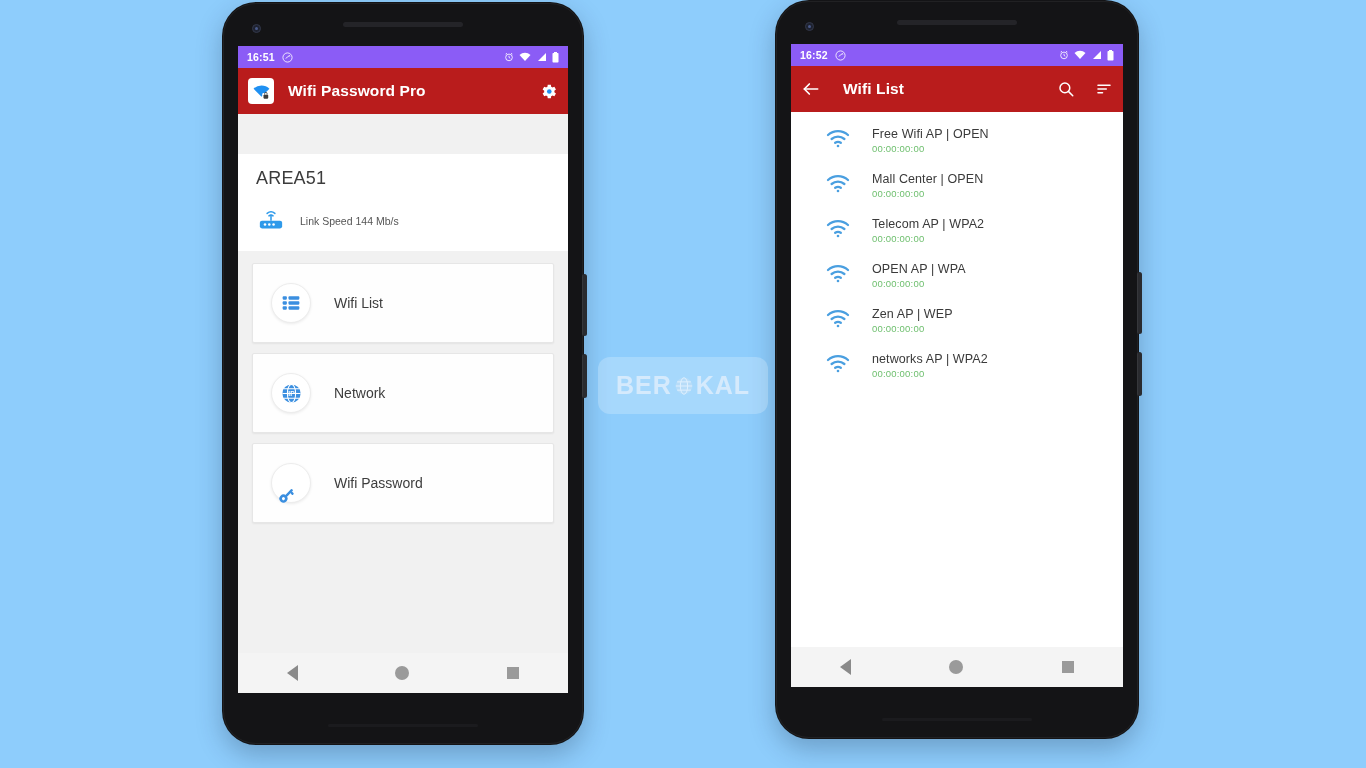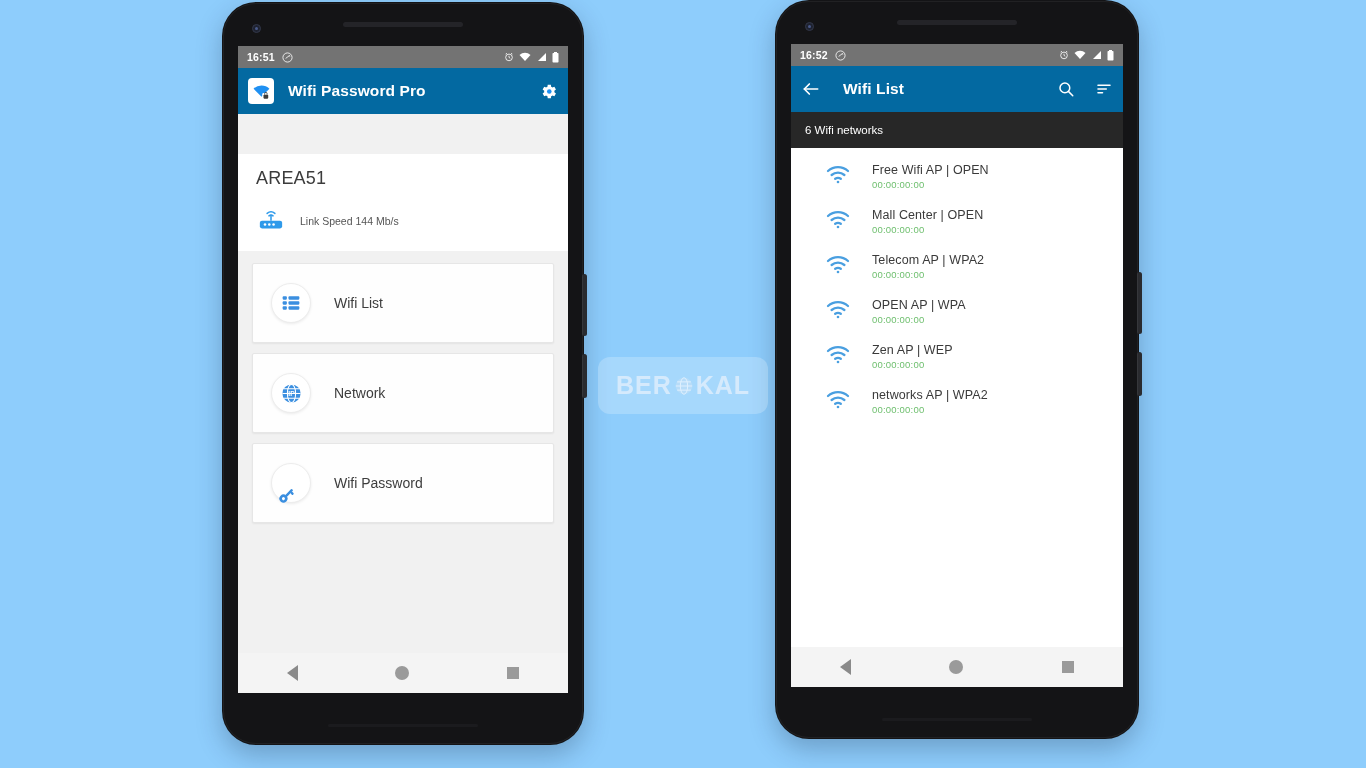--- a/index.html
+++ b/index.html
@@ -31,29 +31,29 @@
   .camera::after{content:"";position:absolute;top:2px;left:2px;width:3px;height:3px;
              border-radius:50%;background:#4a5a8a;}
   .chin-line { position:absolute; bottom:18px; left:50%; transform:translateX(-50%);
                width:150px; height:3px; border-radius:2px; background:#1b1b1e; }
 
   
   .screen { position:absolute; left:16px; right:16px; top:44px; bottom:52px;
             background:#ffffff; overflow:hidden; }
 
   
-  .statusbar { height:22px; background:#737373; display:flex; align-items:center;
+  .statusbar { height:22px; background:#8b5cf6; display:flex; align-items:center;
                padding:0 9px; color:#fff; font-size:10.5px; }
   .sb-time { font-weight:700; letter-spacing:.2px; }
   .sb-left-ic { margin-left:7px; display:flex; align-items:center; }
   .sb-right { margin-left:auto; display:flex; align-items:center; gap:5px; }
   .sb-right svg, .sb-left-ic svg { display:block; }
 
   
-  .appbar { height:46px; background:#0369a1; display:flex; align-items:center;
+  .appbar { height:46px; background:#b91c1c; display:flex; align-items:center;
             padding:0 10px; color:#fff; }
   .appbar .title { font-size:15.5px; font-weight:700; letter-spacing:.1px; }
   .app-icon { width:26px; height:26px; border-radius:4px; background:#fff;
               display:flex; align-items:center; justify-content:center; margin-right:14px; }
   .bar-act { margin-left:auto; display:flex; align-items:center; gap:20px; }
   .icon-btn { display:flex; align-items:center; justify-content:center; cursor:pointer; }
   .back-arrow { margin-right:22px; display:flex; align-items:center; }
 
   
   .body-left { background:#f1f1f1; height:calc(100% - 68px); display:flex; flex-direction:column; }
@@ -299,23 +299,20 @@
               </svg>
           </span>
           <span class="icon-btn">
             <svg width="18" height="18" viewBox="0 0 24 24" stroke="#fff" stroke-width="2.1" stroke-linecap="round">
                 <path d="M4 7h16M4 12h11M4 17h6"></path>
               </svg>
           </span>
         </span>
       </div>
 
-      <div class="subbar">
-        <span>6 Wifi networks</span>
-      </div>
 
       <div class="list">
 
         <div class="row">
           <span>
             <svg width="24" height="19" viewBox="0 0 24 19" fill="none" stroke="#4a9fe0" stroke-width="2.3" stroke-linecap="round">
               <path d="M2 6a15 15 0 0120 0"></path>
                 <path d="M5.6 10a10 10 0 0112.8 0"></path>
                 <path d="M9.2 13.8a5 5 0 015.6 0"></path>
                 <circle cx="12" cy="17" r="1.3" fill="#4a9fe0" stroke="none"></circle>

